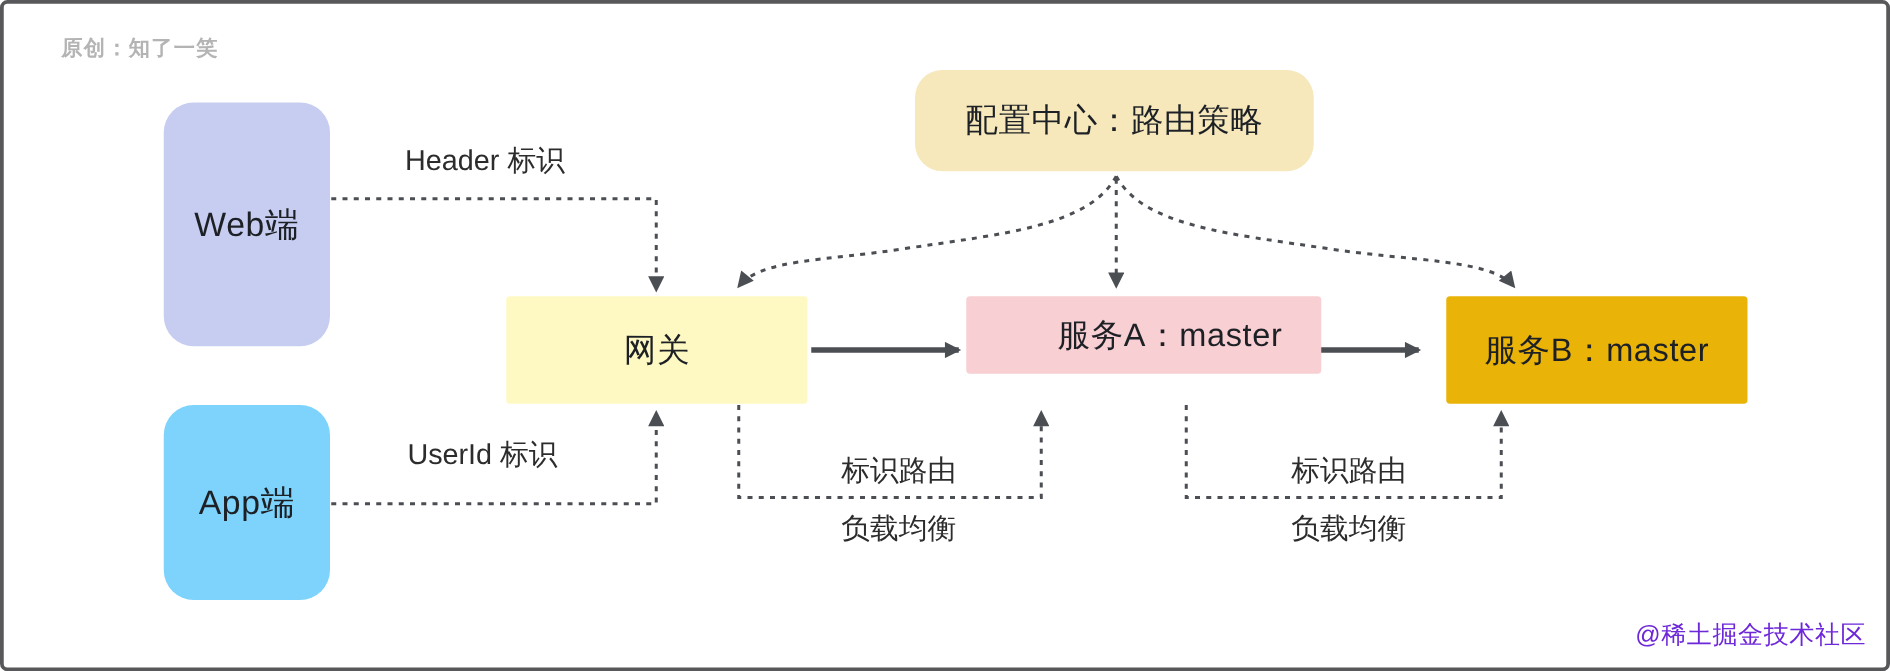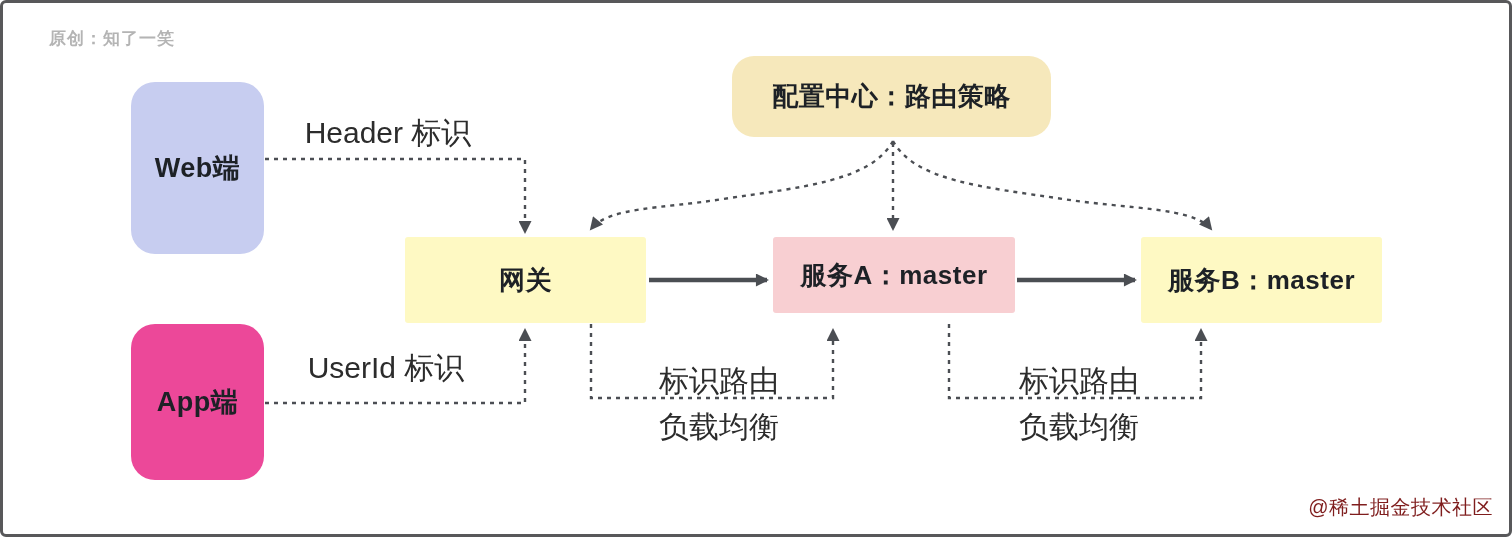--- a/index.html
+++ b/index.html
@@ -20,35 +20,35 @@
     width: 1512px; height: 537px;
     pointer-events: none;
   }
   .edge-dashed { fill: none; stroke-width: 2.4; stroke-dasharray: 4 5; }
   .edge-solid  { fill: none; stroke-width: 4.5; }
   .node {
     position: absolute;
     display: flex;
     align-items: center;
     justify-content: center;
-    font-weight: bold;
+    font-weight: normal;
     color: #1d2126;
     letter-spacing: 0.5px;
     white-space: nowrap;
     text-align: right;
   }
-  .node-web      { left: 128px; top:  79px; width: 133px; height: 172px; border-radius: 24px; font-size: 27px; }
+  .node-web      { left: 128px; top:  79px; width: 133px; height: 195px; border-radius: 24px; font-size: 27px; }
   .node-app      { left: 128px; top: 321px; width: 133px; height: 156px; border-radius: 24px; font-size: 27px; }
   .node-gateway  { left: 402px; top: 234px; width: 241px; height:  86px; border-radius: 3px;  font-size: 26px; }
   .node-config   { left: 729px; top:  53px; width: 319px; height:  81px; border-radius: 22px; font-size: 26px; }
-  .node-service-a{ left: 770px; top: 234px; width: 242px; height:  76px; border-radius: 3px;  font-size: 26px; }
+  .node-service-a{ left: 770px; top: 234px; width: 242px; height:  62px; border-radius: 3px;  font-size: 26px; padding-left: 42px; }
   .node-service-b{ left:1138px; top: 234px; width: 241px; height:  86px; border-radius: 3px;  font-size: 26px; }
   .edge-label {
     position: absolute;
-    font-size: 30px;
+    font-size: 23px;
     color: #2c2c2c;
     text-align: center;
     white-space: nowrap;
   }
   .lbl-header  { left: 300px; top: 110px; width: 170px; }
   .lbl-userid  { left: 298px; top: 345px; width: 170px; }
   .lbl-route-a1{ left: 626px; top: 358px; width: 180px; }
   .lbl-route-a2{ left: 626px; top: 404px; width: 180px; }
   .lbl-route-b1{ left: 986px; top: 358px; width: 180px; }
   .lbl-route-b2{ left: 986px; top: 404px; width: 180px; }
@@ -57,21 +57,21 @@
     left: 46px; top: 24px;
     font-size: 17px;
     font-weight: bold;
     color: #b4b4b4;
     letter-spacing: 1px;
   }
   .wm-community {
     position: absolute;
     right: 16px; bottom: 13px;
     font-size: 20px;
-    color: #7f1d1d;
+    color: #6d28d9;
     letter-spacing: 0.5px;
   }
 </style>
 </head>
 <body>
 
 <div class="canvas" style="border-color: rgb(88, 88, 90);">
 
   <svg class="edges-svg" viewBox="0 0 1512 537" xmlns="http://www.w3.org/2000/svg">
     <defs>
@@ -96,29 +96,29 @@
 
     <path class="edge-solid" d="M 646 277 H 764" marker-end="url(#arrow)" stroke="#4b4e53"></path>
 
     <path class="edge-solid" d="M 1014 277 H 1132" marker-end="url(#arrow)" stroke="#4b4e53"></path>
   </svg>
 
   <div class="wm-author">原创：知了一笑</div>
 
   <div class="node node-web" style="background-color: rgb(199, 205, 240);">Web端</div>
 
-  <div class="node node-app" style="background-color: #ec4899;">App端</div>
+  <div class="node node-app" style="background-color: #7dd3fc;">App端</div>
 
   <div class="node node-gateway" style="background-color: #fef9c3;">网关</div>
 
   <div class="node node-config" style="background-color: rgb(246, 232, 187);">配置中心：路由策略</div>
 
   <div class="node node-service-a" style="background-color: rgb(248, 207, 210);">服务A：master</div>
 
-  <div class="node node-service-b" style="background-color: #fef9c3;">服务B：master</div>
+  <div class="node node-service-b" style="background-color: #eab308; margin-left: 16px;">服务B：master</div>
 
   <div class="edge-label lbl-header">Header 标识</div>
 
   <div class="edge-label lbl-userid">UserId 标识</div>
 
   <div class="edge-label lbl-route-a1">标识路由</div>
 
   <div class="edge-label lbl-route-a2">负载均衡</div>
 
   <div class="edge-label lbl-route-b1">标识路由</div>

